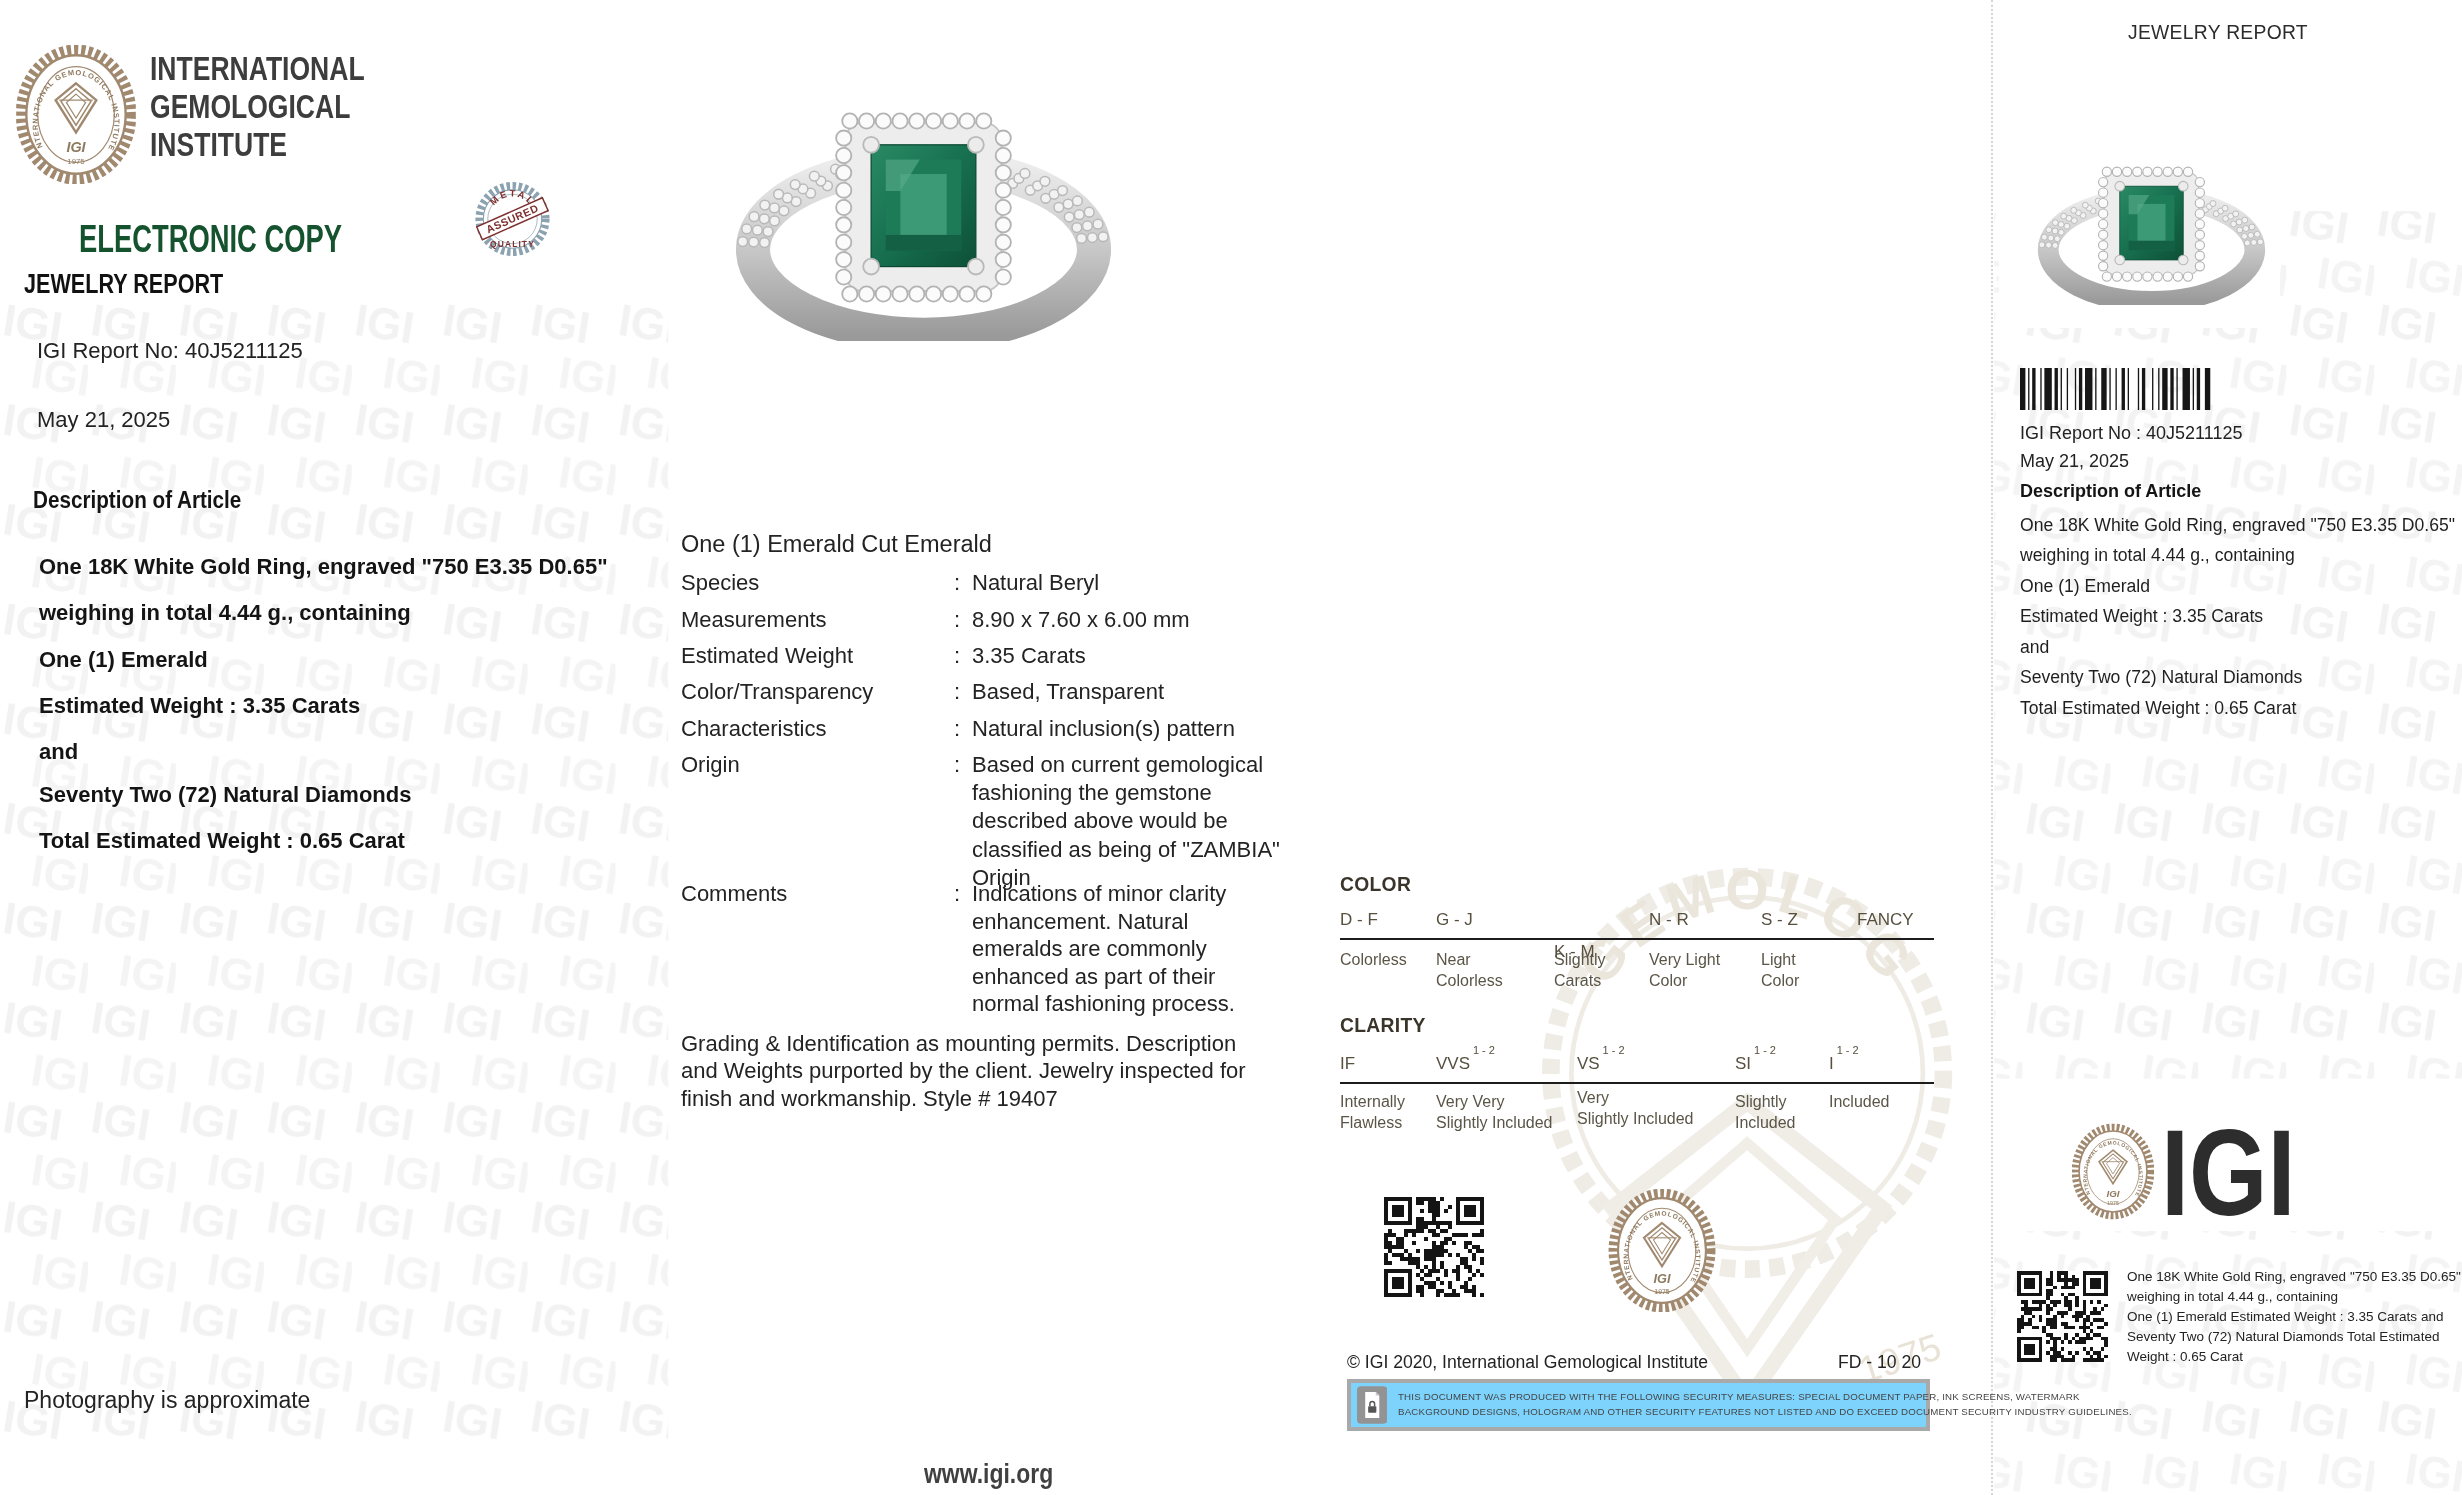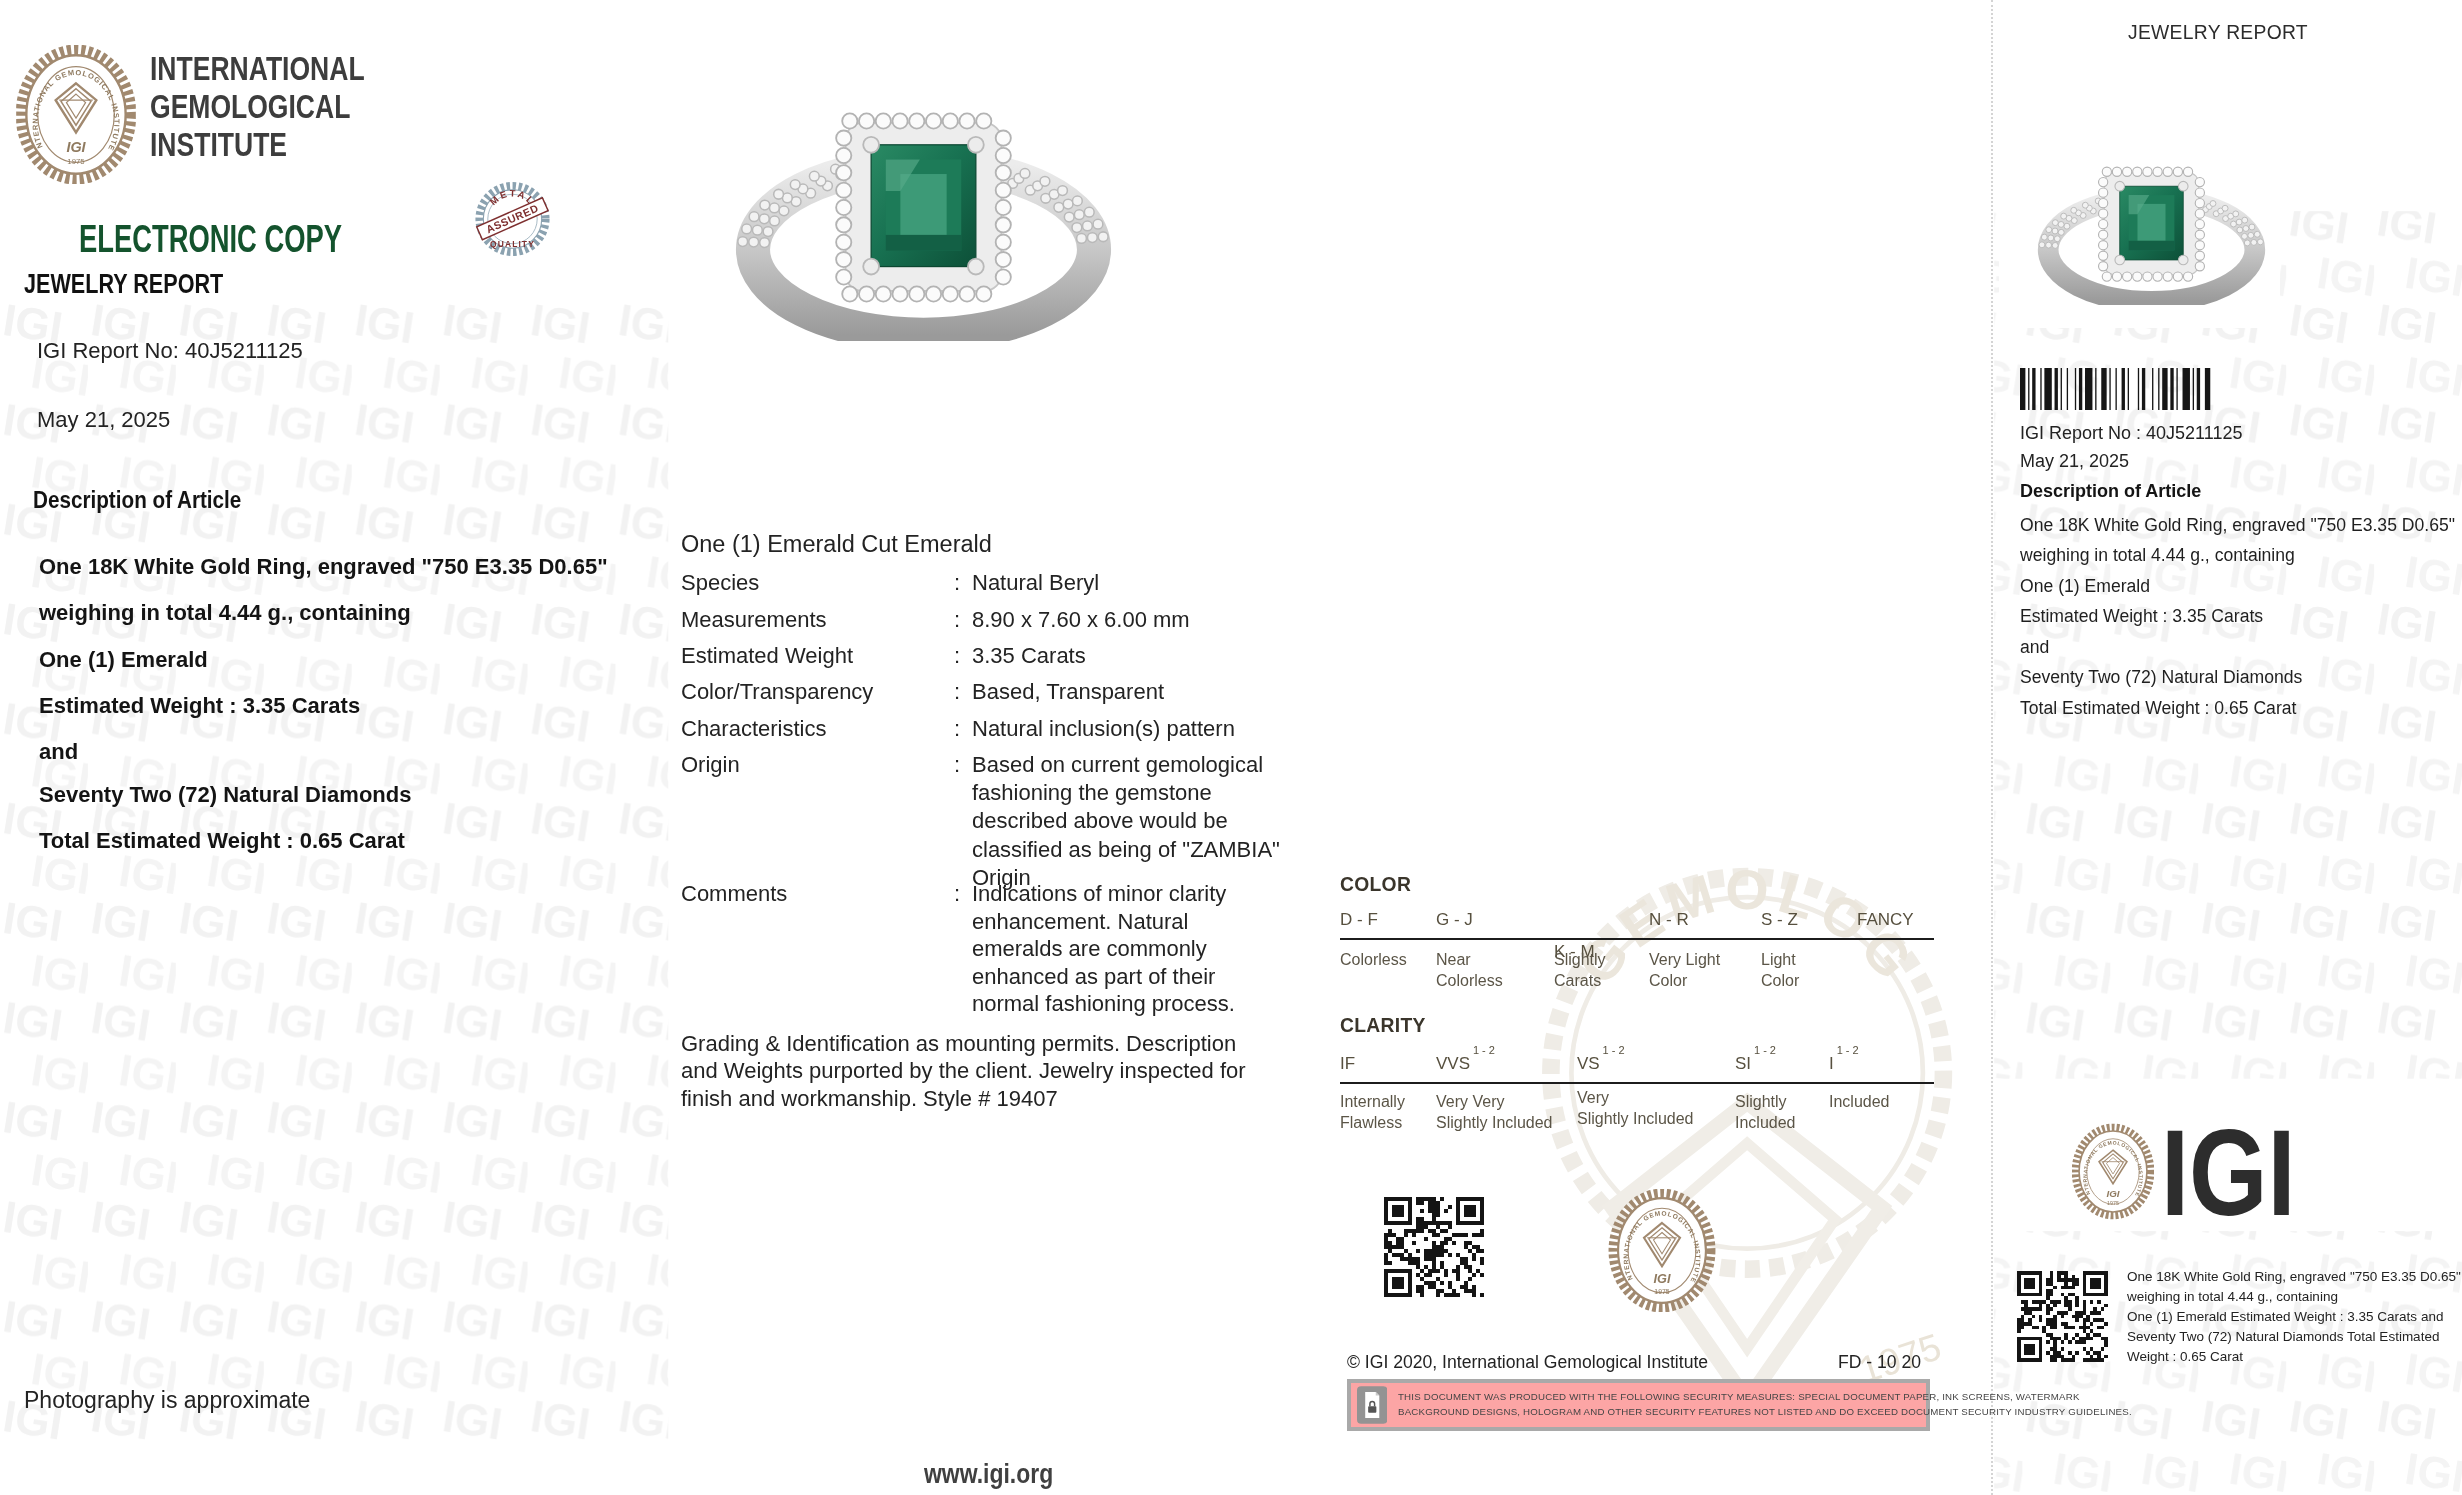--- a/index.html
+++ b/index.html
@@ -613,21 +613,21 @@
     </g>
 </svg>
 
 <svg class="abs z2" style="left:1605px;top:1189px;width:114px;height:123px" viewBox="0 0 195 210" width="114" height="123">
     <use href="#sealSym"></use>
   </svg>
 
 <div class="t" style="left:1347px;top:1352px;font-size:17.6px">© IGI 2020, International Gemological Institute</div>
 <div class="t" style="left:1838px;top:1352px;font-size:17.6px">FD - 10 20</div>
 
-<div class="abs z2" style="left:1347px;top:1379px;width:583px;height:52px;border:4.1px solid #a9a9a9;background:#fca5a5;display:flex;align-items:center">
+<div class="abs z2" style="left:1347px;top:1379px;width:583px;height:52px;border:4.1px solid #a9a9a9;background:#7dd3fc;display:flex;align-items:center">
   <svg style="width:30.5px;height:38px;margin-left:5.9px;flex:none" viewBox="0 0 52 64">
     <rect x="0" y="0" width="52" height="64" rx="7" fill="#939393"></rect>
     <path d="M14 10 h18 l6 6 v38 h-24 z" fill="#ffffff"></path>
     <path d="M32 10 v6 h6 z" fill="#c9c9c9"></path>
     <rect x="19" y="34" width="14" height="11" rx="1.5" fill="#555555"></rect>
     <path d="M22 34 v-4 a4 4 0 0 1 8 0 v4" fill="none" stroke="#555555" stroke-width="2.5"></path>
   </svg>
   <div style="margin-left:10.6px">
     <div class="sec-text">THIS DOCUMENT WAS PRODUCED WITH THE FOLLOWING SECURITY MEASURES:  SPECIAL DOCUMENT PAPER, INK SCREENS, WATERMARK</div>
     <div class="sec-text">BACKGROUND DESIGNS, HOLOGRAM AND OTHER SECURITY FEATURES NOT LISTED AND DO EXCEED DOCUMENT SECURITY INDUSTRY GUIDELINES.</div>

